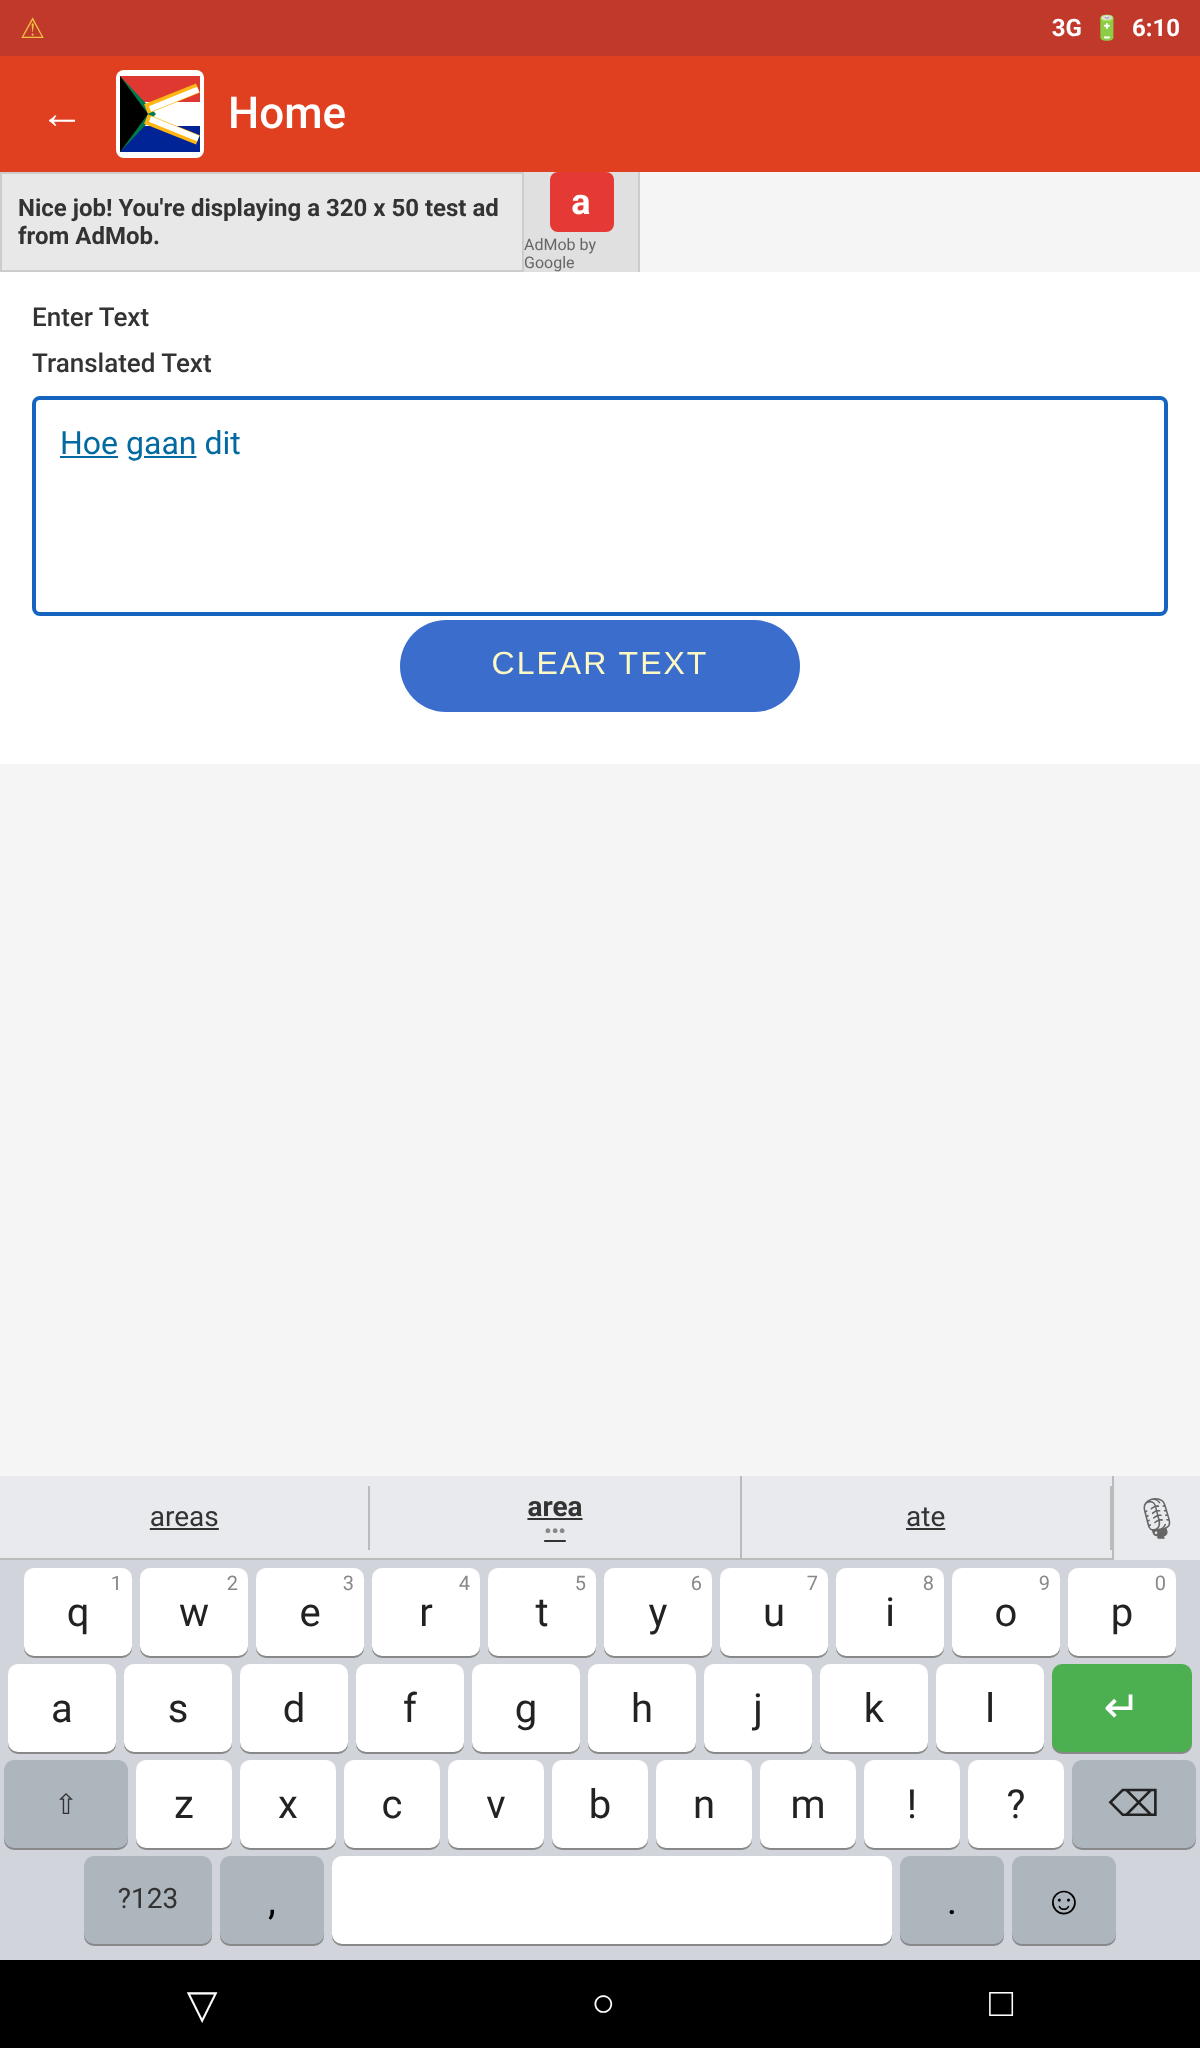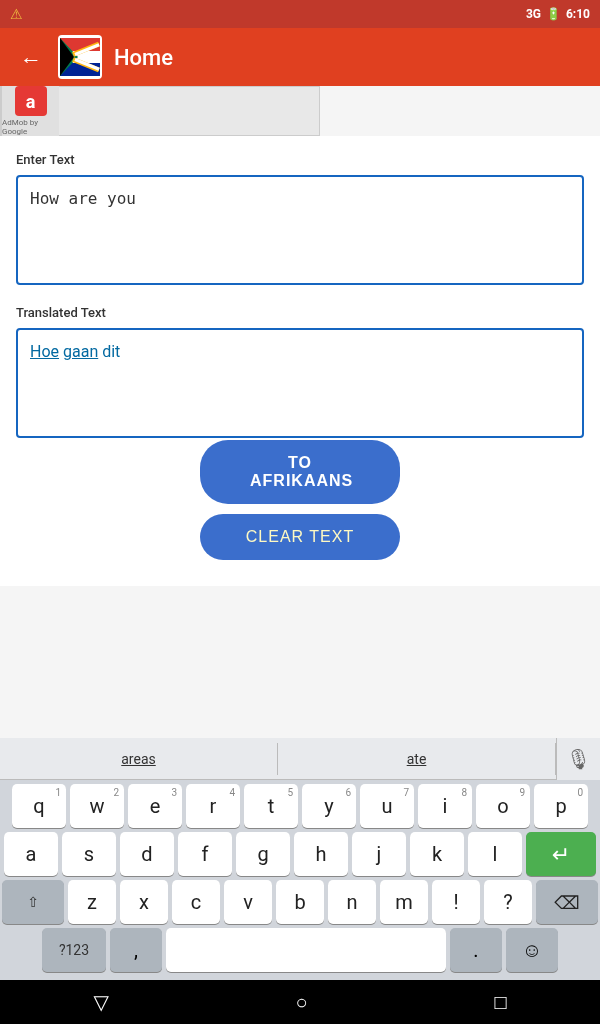--- a/index.html
+++ b/index.html
@@ -402,45 +402,52 @@
       <div style="position:absolute;top:14px;left:13px;width:28px;height:5px;background:#FFB612;transform:rotate(-22deg);transform-origin:left center;"></div>
       <div style="position:absolute;top:19px;left:13px;width:28px;height:5px;background:#FFB612;transform:rotate(22deg);transform-origin:left center;"></div>
       <div style="position:absolute;top:15px;left:15px;width:26px;height:3px;background:white;transform:rotate(-22deg);transform-origin:left center;"></div>
       <div style="position:absolute;top:20px;left:15px;width:26px;height:3px;background:white;transform:rotate(22deg);transform-origin:left center;"></div>
     </div>
   </div>
   <span class="app-title">Home</span>
 </div>
 
 <div class="ad-banner">
+  <div class="ad-text-area">
+    <div class="ad-nice-job">
+      <span>Nice job!</span><span> You're displaying a 320 x 50 test ad from AdMob.</span>
+    </div>
+  </div>
   <div class="ad-logo-area">
     <div class="admob-icon">a</div>
     <div class="admob-text">AdMob by Google</div>
   </div>
 </div>
 
 <div class="main-content">
   <div class="section-label">Enter Text</div>
-  <textarea class="text-input-box" style="">How are you</textarea>
 
   <div class="section-label">Translated Text</div>
   <div class="translated-box">
     <span><span class="underlined">Hoe</span> <span class="underlined">gaan</span> dit</span>
   </div>
 
   <div class="buttons-row">
-    <button class="btn-primary">TO AFRIKAANS</button>
     <button class="btn-secondary">CLEAR TEXT</button>
   </div>
 </div>
 
 <div class="keyboard">
 
   <div class="keyboard-suggestions">
     <div class="suggestion">areas</div>
+    <div class="suggestion bold">
+      <span>area</span>
+      <span class="suggestion-dots">•••</span>
+    </div>
     <div class="suggestion">ate</div>
     <div class="mic-btn">
       <span class="mic-icon">🎙</span>
     </div>
   </div>
 
   <div class="keyboard-rows">
 
     <div class="key-row">
       <div class="key">

